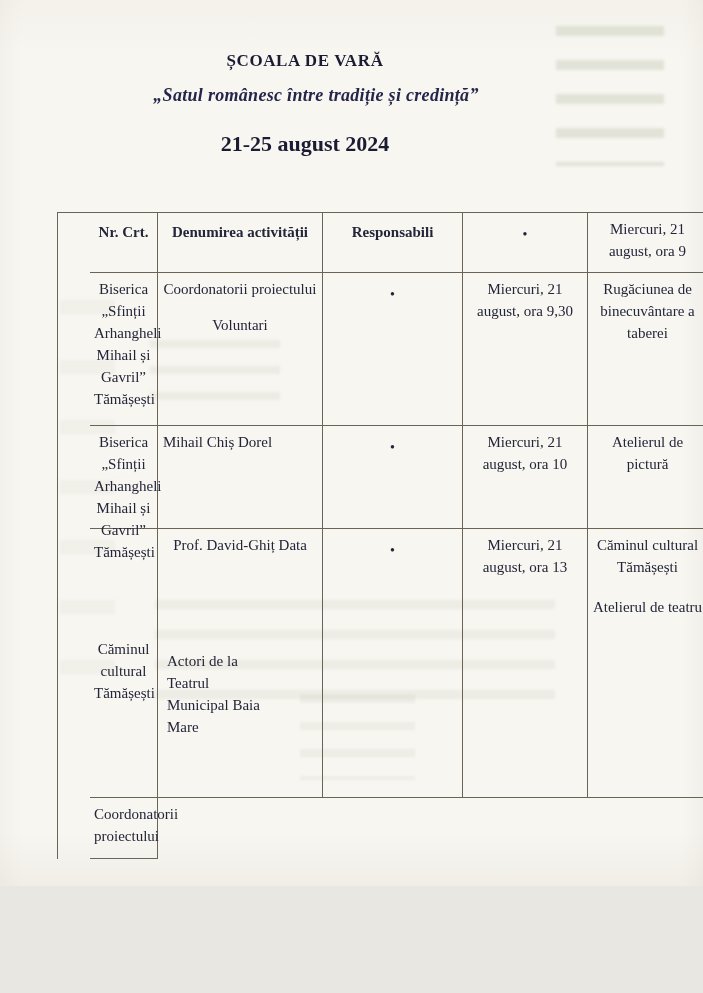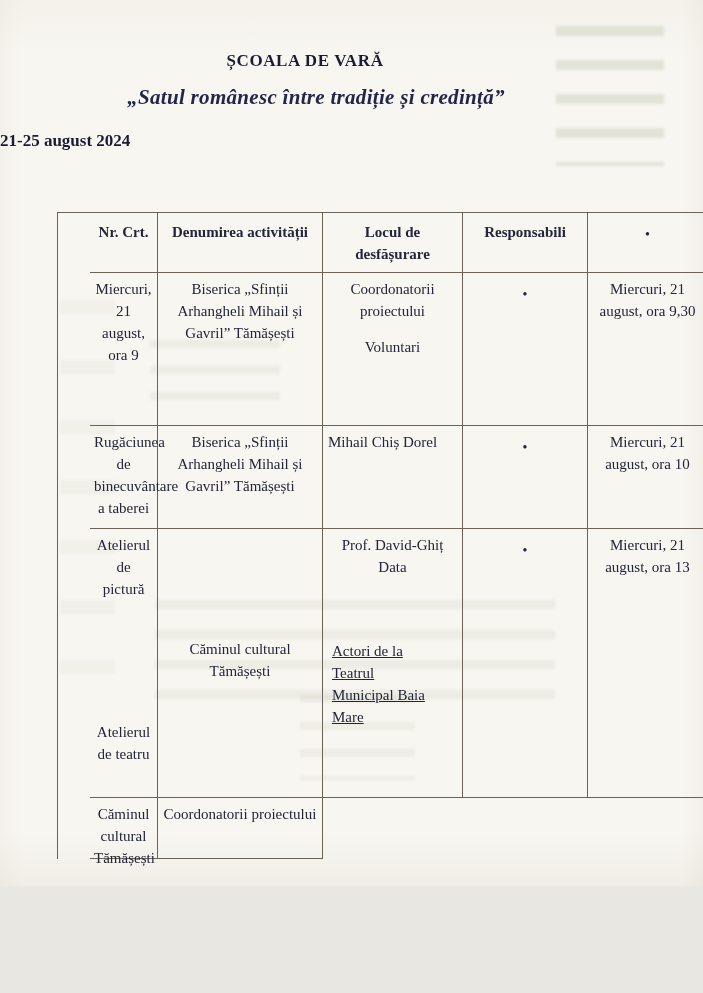--- a/index.html
+++ b/index.html
@@ -27,26 +27,27 @@
   
   .doc-title{
     position:absolute;top:51px;left:0;width:610px;
     text-align:center;
     font-size:17px;font-weight:bold;letter-spacing:0.6px;
     color:var(--ink-strong);
   }
   .doc-subtitle{
     position:absolute;top:85px;left:0;width:632px;
     text-align:center;
-    font-size:21px;font-weight:bold;font-style:italic;letter-spacing:0.3px;
+    font-size:18px;font-weight:bold;font-style:italic;letter-spacing:0.3px;
     color:#23254a;
   }
   .doc-daterange{
     position:absolute;top:131px;left:0;width:610px;
-    font-size:17px;font-weight:bold;
+    text-align:center;
+    font-size:22px;font-weight:bold;
     color:var(--ink-strong);
   }
 
   
   .schedule{
     position:absolute;left:57px;top:212px;
     display:grid;
     grid-template-columns:68px 165px 140px 125px 120px;
     grid-template-rows:60px 153px 103px 269px 61px;
     border-top:1px solid var(--line);
@@ -60,21 +61,21 @@
     padding:5px 4px;
     text-align:center;
     font-size:15px;line-height:22px;
   }
   .cell.hdr{font-weight:bold;padding-top:8px;}
   .cell .blk{display:block;}
   .marker-cell{padding-top:11px;font-size:14px;}
   
   .gap-activity2{margin-top:121px;}
   .gap-location3{margin-top:104px;}
-  .gap-resp2{margin-top:62px;text-align:left;margin-left:5px;width:104px;text-decoration:underline;}
+  .gap-resp2{margin-top:94px;text-align:left;margin-left:5px;width:104px;}
   .gap-voluntari{margin-top:14px;}
   .resp-left{text-align:left;padding-left:5px;}
 
   
   .page-number{
     position:absolute;left:300px;top:936px;width:34px;
     text-align:center;
     font-family:"Liberation Sans","DejaVu Sans",sans-serif;
     font-size:15px;color:#3a3a3a;
   }
@@ -104,21 +105,20 @@
   <div class="smudge sm5"></div>
 
   <div class="doc-title">ȘCOALA DE VARĂ</div>
   <div class="doc-subtitle">„Satul românesc între tradiție și credință”</div>
   <div class="doc-daterange">21-25 august 2024</div>
 
   <div class="schedule">
 
     <div class="cell hdr">Nr. Crt.</div>
     <div class="cell hdr">Denumirea activității</div>
-    <div class="cell hdr">Locul de desfășurare</div>
     <div class="cell hdr">Responsabili</div>
 
     <div class="cell marker-cell">•</div>
     <div class="cell">Miercuri, 21 august, ora 9</div>
     <div class="cell">Biserica „Sfinții Arhangheli Mihail și Gavril” Tămășești</div>
     <div class="cell">
       <span class="blk">Coordonatorii proiectului</span>
       <span class="blk gap-voluntari">Voluntari</span>
     </div>
 

